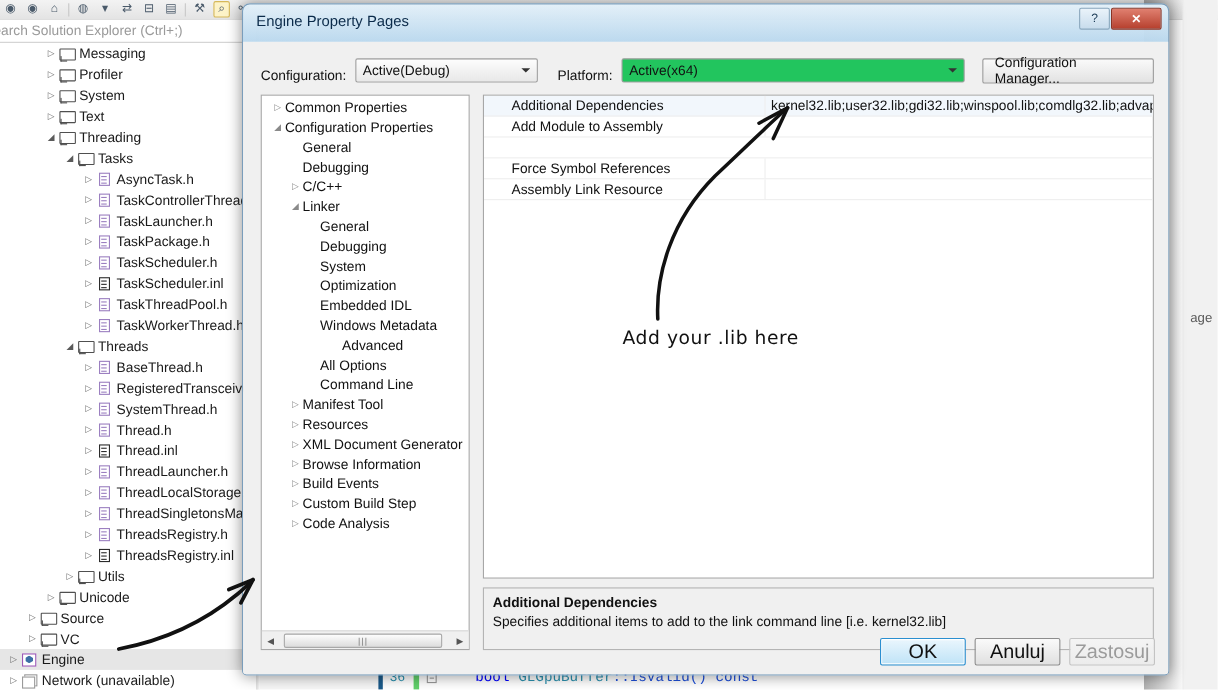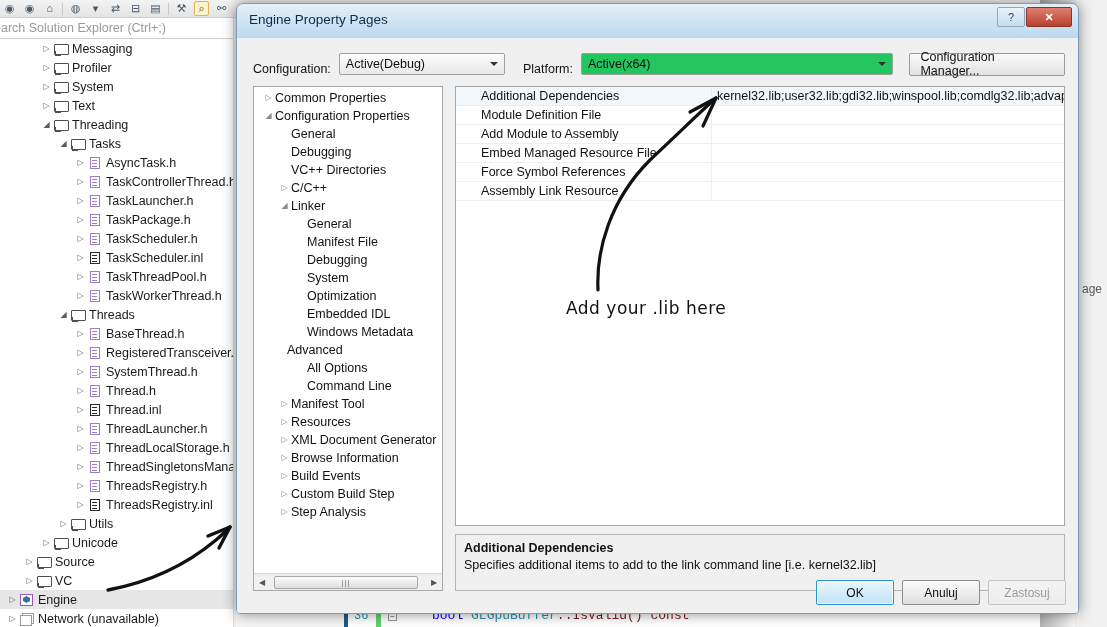--- a/index.html
+++ b/index.html
@@ -86,36 +86,36 @@
   }
   .ed-gutter { position: absolute; left: 0; top: 0; width: 110px; height: 27px; background: #f6f6f6; }
   .ed-chg { position: absolute; left: 108px; top: 0; width: 4px; height: 27px; background: #1b5a8a; }
   .ed-num { position: absolute; left: 118px; top: 9px; color: #2b91af; font-size: 12px; font-family: "Liberation Mono", monospace; }
   .ed-green { position: absolute; left: 140px; top: 9px; width: 5px; height: 18px; background: #62d16b; }
   .ed-collapse { position: absolute; left: 152px; top: 12px; width: 9px; height: 9px; border: 1px solid #999; background: #fff;
                  display:flex; align-items:center; justify-content:center; font-size: 8px; color:#555; line-height:1; }
   .ed-code { position: absolute; left: 196px; top: 8px; font-family: "Liberation Mono", monospace; font-size: 13px; white-space: nowrap; }
   .ed-code .kw { color: #0000ff; }
   .ed-code .ty { color: #2b91af; }
-  .ed-code .pl { color: #7f1d1d; }
+  .ed-code .pl { color: #1d4ed8; }
 
   .bg-right-text {
     position: absolute; left: 1082px; top: 282px; font-size: 12px; color: #5a5a5a;
   }
   .bg-right-panel {
     position: absolute; left: 1075px; top: 0px; width: 32px; height: 627px; background: #f1f1f1;
   }
   .bg-right-shade {
     position: absolute; left: 1040px; top: 0px; width: 36px; height: 627px;
     background: linear-gradient(to right, rgba(0,0,0,0.30), rgba(0,0,0,0.02));
   }
 
   
   .dialog {
-    position: absolute; left: 236px; top: 3px; width: 843px; height: 611px;
+    position: absolute; left: 220px; top: 3px; width: 843px; height: 611px;
     border-radius: 7px 7px 4px 4px;
     background: linear-gradient(to bottom, rgba(190,220,240,0.93) 0px, rgba(206,230,245,0.93) 34px, #f0f0f0 34px, #f0f0f0 100%);
     border: 1px solid #7a9dbb;
     box-shadow: 0 0 14px rgba(0,0,0,0.45);
     overflow: hidden;
   }
   .dlg-titlebar {
     position: absolute; left: 0; top: 0; width: 100%; height: 34px;
   }
   .dlg-glass {
@@ -214,21 +214,21 @@
     padding: 6px 8px;
   }
   .desc-title { font-size: 12.5px; font-weight: bold; color: #111; }
   .desc-text { font-size: 12.5px; color: #111; margin-top: 3px; }
 
   
   .footer { position: absolute; right: 14px; bottom: 10px; display: flex; gap: 8px; }
   .fbtn {
     width: 78px; height: 25px; border: 1px solid #8d8d8d; border-radius: 2px;
     background: linear-gradient(to bottom, #fafafa, #e0e0e0);
-    display: flex; align-items: center; justify-content: center; font-size: 12px; color: #111;
+    display: flex; align-items: center; justify-content: center; font-size: 18px; color: #111;
   }
   .fbtn.primary {
     border: 1px solid #2b8fd0;
     background: linear-gradient(to bottom, #eaf6fd, #bfe3f7);
     box-shadow: inset 0 0 0 1px #ffffff;
   }
   .fbtn.disabled { color: #9b9b9b; background: linear-gradient(to bottom, #f4f4f4, #ececec); border-color: #c3c3c3; }
 
   
   .anno-svg { position: absolute; left: 0; top: 0; width: 1107px; height: 627px; pointer-events: none; }
@@ -540,60 +540,52 @@
             </div>
             <div class="tr-row" style="padding-left: 24px;">
               <div class="tr-exp"></div>
               <div>General</div>
             </div>
             <div class="tr-row" style="padding-left: 24px;">
               <div class="tr-exp"></div>
               <div>Debugging</div>
             </div>
             <div class="tr-row" style="padding-left: 24px;">
-              <div class="tr-exp"></div>
-              <div>VC++ Directories</div>
-            </div>
-            <div class="tr-row" style="padding-left: 24px;">
               <div class="tr-exp">▷</div>
               <div>C/C++</div>
             </div>
             <div class="tr-row" style="padding-left: 24px;">
               <div class="tr-exp">◢</div>
               <div>Linker</div>
             </div>
             <div class="tr-row" style="padding-left: 40px;">
               <div class="tr-exp"></div>
               <div>General</div>
             </div>
             <div class="tr-row" style="padding-left: 40px;">
               <div class="tr-exp"></div>
-              <div>Manifest File</div>
-            </div>
-            <div class="tr-row" style="padding-left: 40px;">
-              <div class="tr-exp"></div>
               <div>Debugging</div>
             </div>
             <div class="tr-row" style="padding-left: 40px;">
               <div class="tr-exp"></div>
               <div>System</div>
             </div>
             <div class="tr-row" style="padding-left: 40px;">
               <div class="tr-exp"></div>
               <div>Optimization</div>
             </div>
             <div class="tr-row" style="padding-left: 40px;">
               <div class="tr-exp"></div>
               <div>Embedded IDL</div>
             </div>
             <div class="tr-row" style="padding-left: 40px;">
               <div class="tr-exp"></div>
               <div>Windows Metadata</div>
             </div>
-            <div class="tr-row" style="padding-left: 20px;">
+            <div class="tr-row" style="padding-left: 60px;">
               <div class="tr-exp"></div>
               <div>Advanced</div>
             </div>
             <div class="tr-row" style="padding-left: 40px;">
               <div class="tr-exp"></div>
               <div>All Options</div>
             </div>
             <div class="tr-row" style="padding-left: 40px;">
               <div class="tr-exp"></div>
               <div>Command Line</div>
@@ -617,48 +609,43 @@
             <div class="tr-row" style="padding-left: 24px;">
               <div class="tr-exp">▷</div>
               <div>Build Events</div>
             </div>
             <div class="tr-row" style="padding-left: 24px;">
               <div class="tr-exp">▷</div>
               <div>Custom Build Step</div>
             </div>
             <div class="tr-row" style="padding-left: 24px;">
               <div class="tr-exp">▷</div>
-              <div>Step Analysis</div>
+              <div>Code Analysis</div>
             </div>
           </div>
         <div class="tree-hscroll">
           <div class="hs-arrow">◀</div>
           <div class="hs-track">
             <div class="hs-thumb">|||</div>
           </div>
           <div class="hs-arrow">▶</div>
         </div>
       </div>
 
       <div class="grid-panel">
         <div class="grid-rows" id="dlg-grid">
             <div class="g-row sel">
               <div class="g-name">Additional Dependencies</div>
               <div class="g-val">kernel32.lib;user32.lib;gdi32.lib;winspool.lib;comdlg32.lib;advapi32.l</div>
             </div>
             <div class="g-row">
-              <div class="g-name">Module Definition File</div>
-              <div class="g-val"></div>
-            </div>
-            <div class="g-row">
               <div class="g-name">Add Module to Assembly</div>
               <div class="g-val"></div>
             </div>
             <div class="g-row">
-              <div class="g-name">Embed Managed Resource File</div>
               <div class="g-val"></div>
             </div>
             <div class="g-row">
               <div class="g-name">Force Symbol References</div>
               <div class="g-val"></div>
             </div>
             <div class="g-row">
               <div class="g-name">Assembly Link Resource</div>
               <div class="g-val"></div>
             </div>

